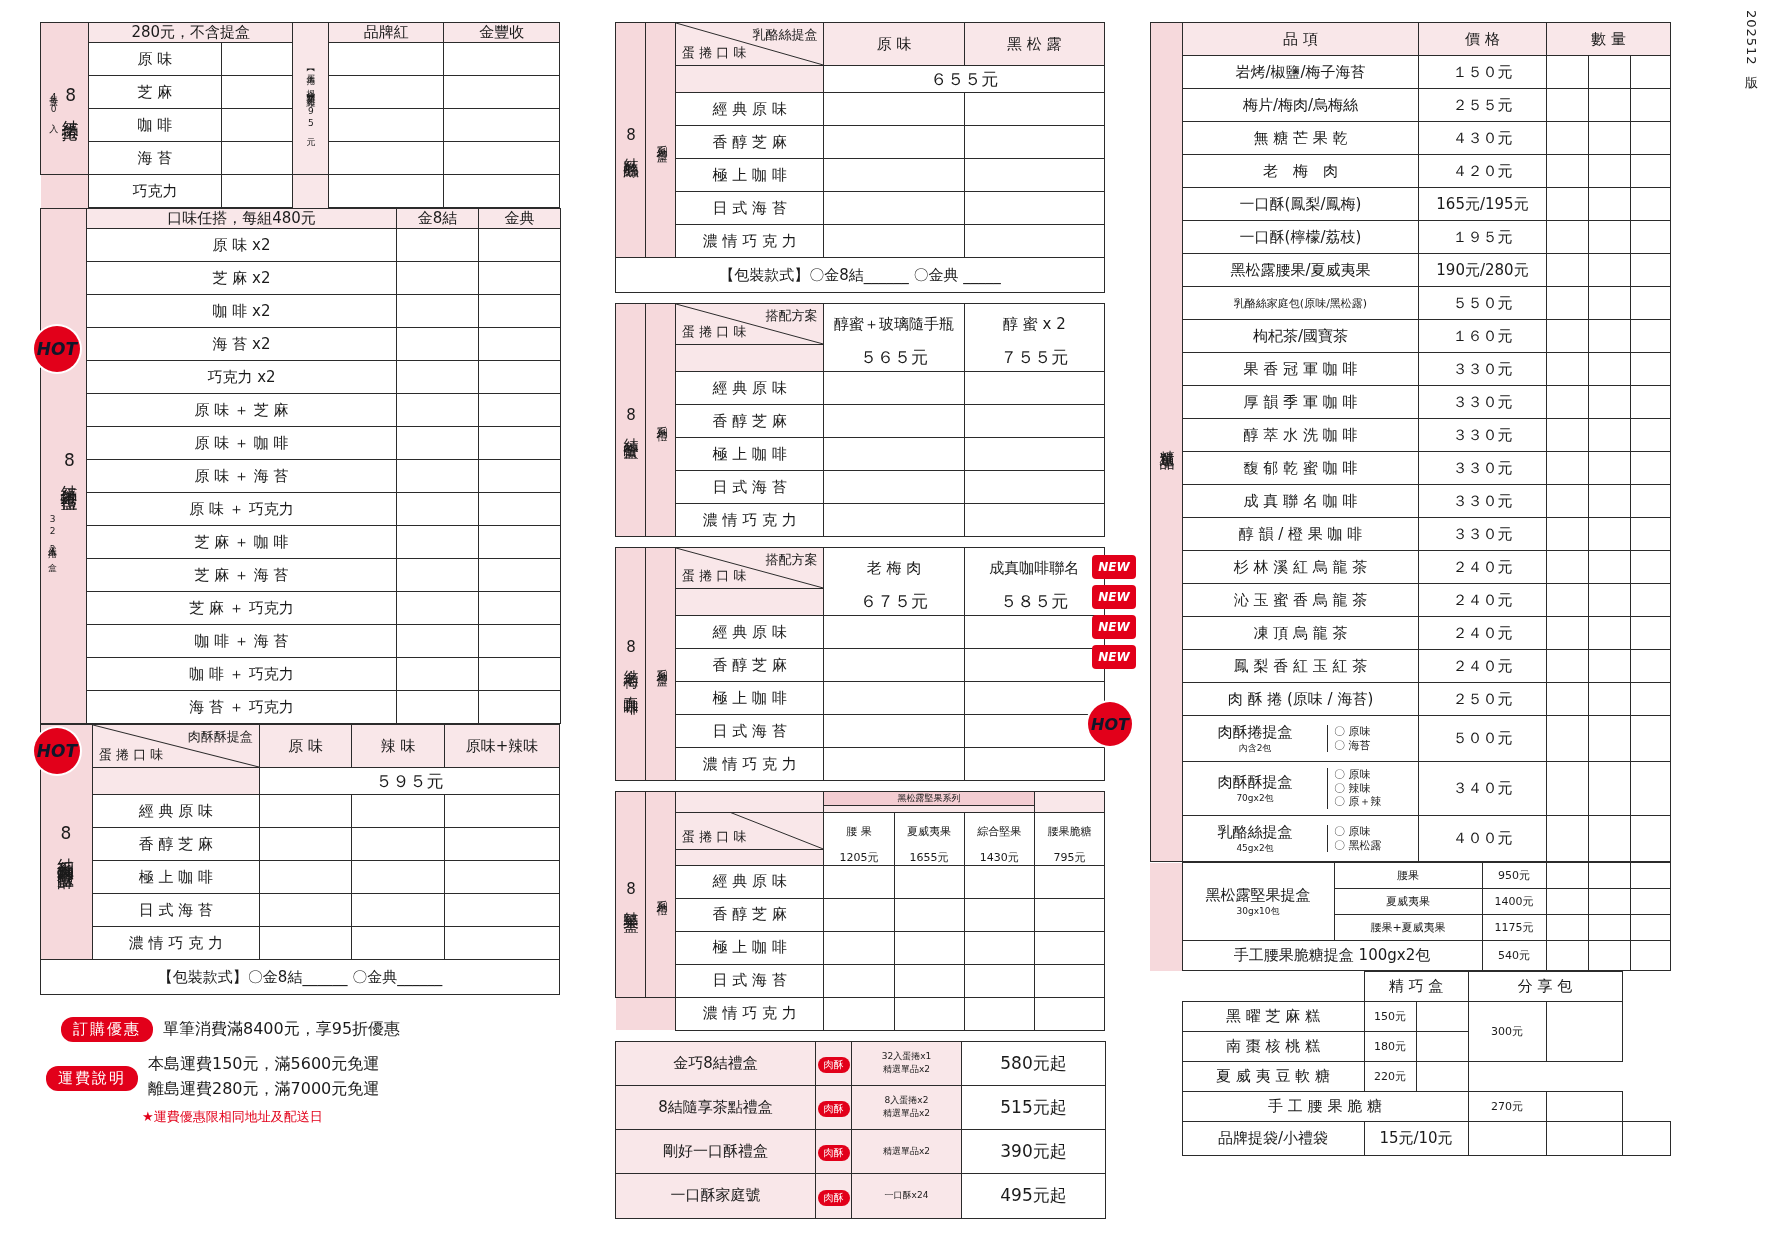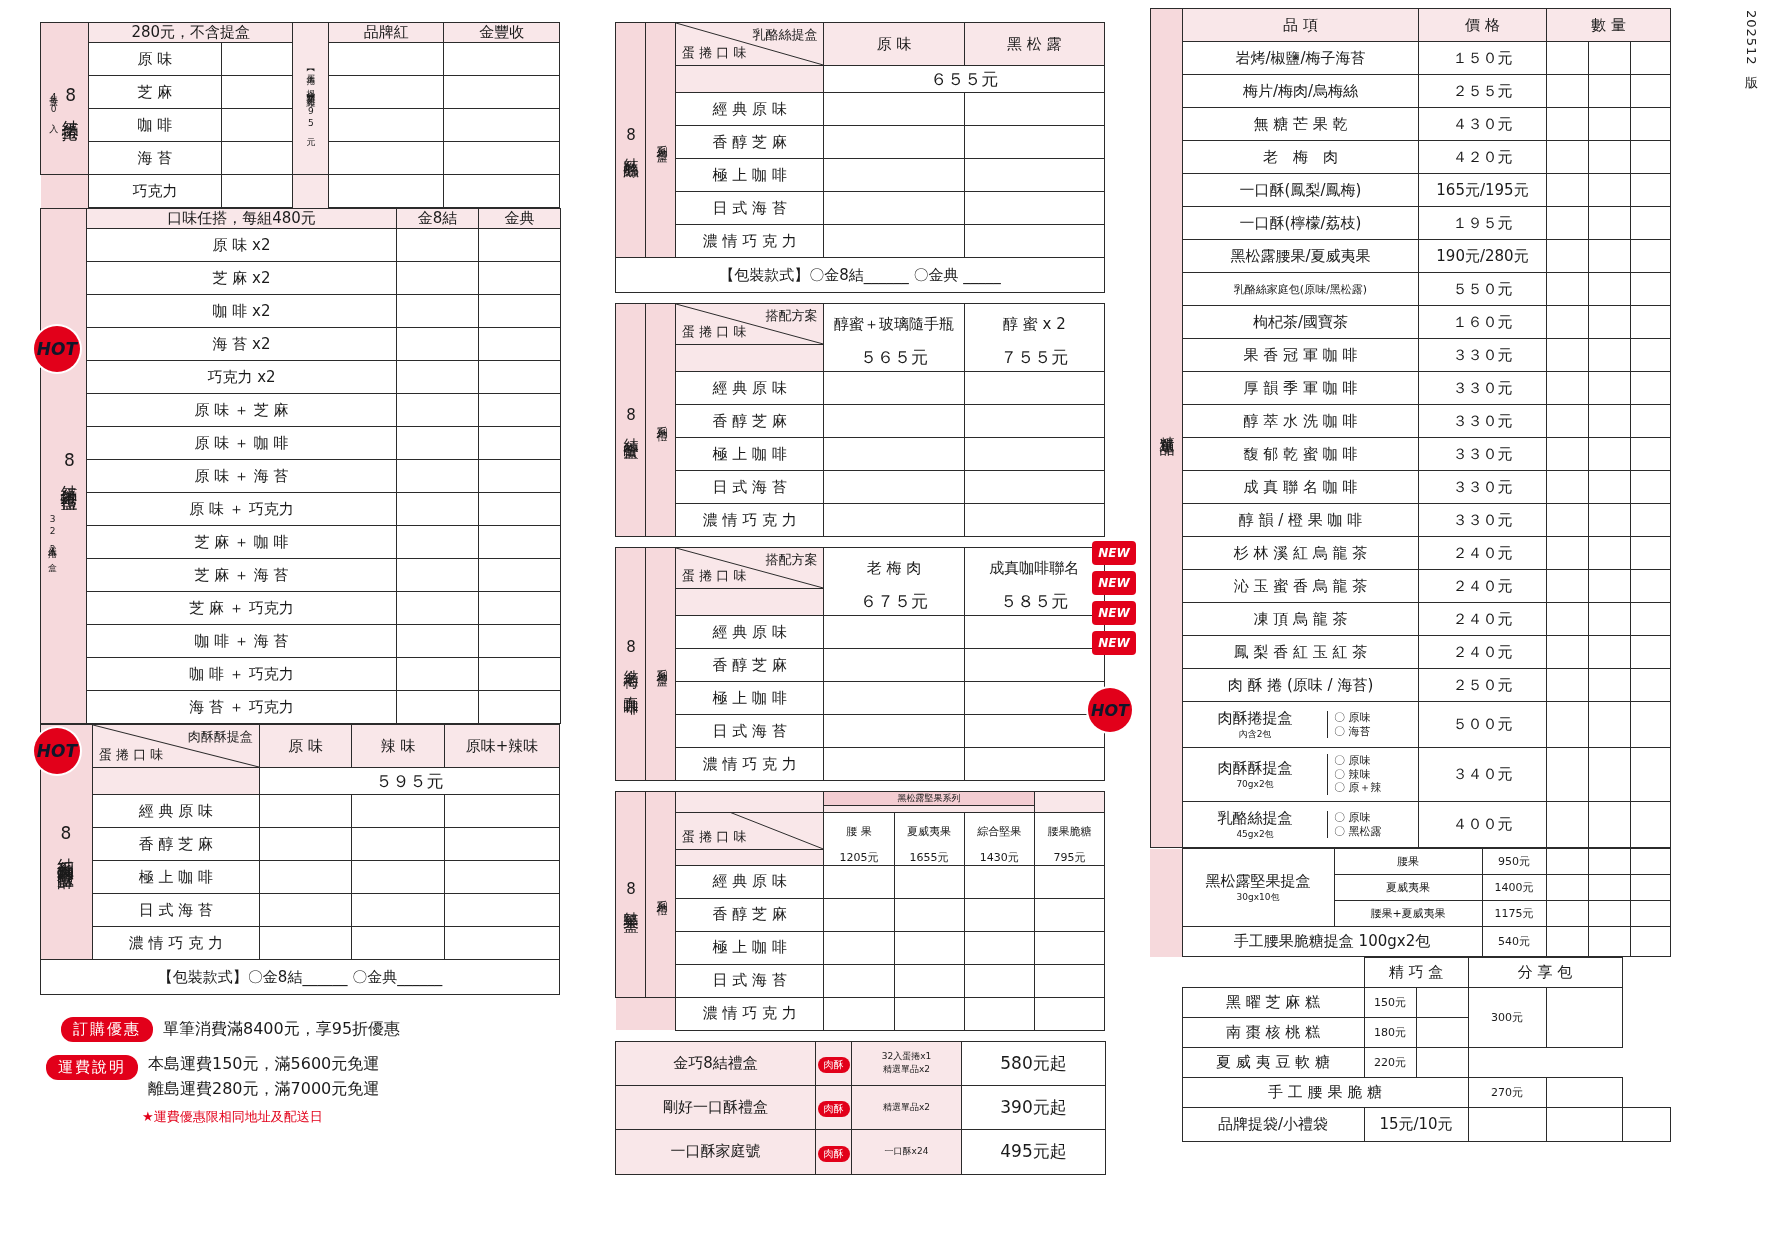--- a/index.html
+++ b/index.html
@@ -304,21 +304,21 @@
         </tr>
       </tbody>
         </table>
     </div>
 
     <div style="margin-top:22px;padding-left:6px;">
       <div style="display:flex;align-items:center;gap:10px;margin-bottom:10px;padding-left:15px;">
         <span class="tagpill">訂購優惠</span>
         <span class="note">單筆消費滿8400元，享95折優惠</span>
       </div>
-      <div style="display:flex;align-items:flex-start;gap:10px;">
+      <div style="display:flex;align-items:center;gap:10px;">
         <span class="tagpill" style="margin-top:3px;">運費說明</span>
         <span class="note" style="white-space:pre-line;">本島運費150元，滿5600元免運
 離島運費280元，滿7000元免運</span>
       </div>
       <div class="star" style="margin-top:6px;margin-left:96px;">★運費優惠限相同地址及配送日</div>
     </div>
   </div>
 
   <div class="col c2">
 
@@ -587,20 +587,27 @@
       </colgroup>
       <tbody>
           <tr class="lrow" style="height:44px;">
         <td class="pink2 md">金巧8結禮盒</td>
         <td class="pink2"><span class="meatpill">肉酥</span></td>
         <td class="pink2 xs" style="white-space:pre-line;">32入蛋捲x1
 精選單品x2</td>
         <td class="white lg">580元起</td>
       </tr>
       <tr class="lrow" style="height:44px;">
+        <td class="pink2 md">8結隨享茶點禮盒</td>
+        <td class="pink2"><span class="meatpill">肉酥</span></td>
+        <td class="pink2 xs" style="white-space:pre-line;">8入蛋捲x2
+精選單品x2</td>
+        <td class="white lg">515元起</td>
+      </tr>
+      <tr class="lrow" style="height:44px;">
         <td class="pink2 md">剛好一口酥禮盒</td>
         <td class="pink2"><span class="meatpill">肉酥</span></td>
         <td class="pink2 xs">精選單品x2</td>
         <td class="white lg">390元起</td>
       </tr>
       <tr class="lrow" style="height:45px;">
         <td class="pink2 md">一口酥家庭號</td>
         <td class="pink2"><span class="meatpill">肉酥</span></td>
         <td class="pink2 xs">一口酥x24</td>
         <td class="white lg">495元起</td>
@@ -620,21 +627,21 @@
           <span class="newbadge">NEW</span>
         </div>
       <div style="position:absolute;left:-58px;top:593px;">
           <span class="newbadge">NEW</span>
         </div>
       <div style="position:absolute;left:-58px;top:623px;">
           <span class="newbadge">NEW</span>
         </div>
       <div class="hotbadge" style="width:44px;height:44px;left:-62px;top:680px;font-size:16px;">HOT</div>
 
-      <table class="t" style="margin-top:8px;">
+      <table class="t" style="margin-top:22px;">
         <colgroup>
           <col style="width:32px">
             <col style="width:236px">
             <col style="width:128px">
           <col style="width:42px">
             <col style="width:42px">
             <col style="width:40px">
         </colgroup>
         <tbody>
             <tr>

